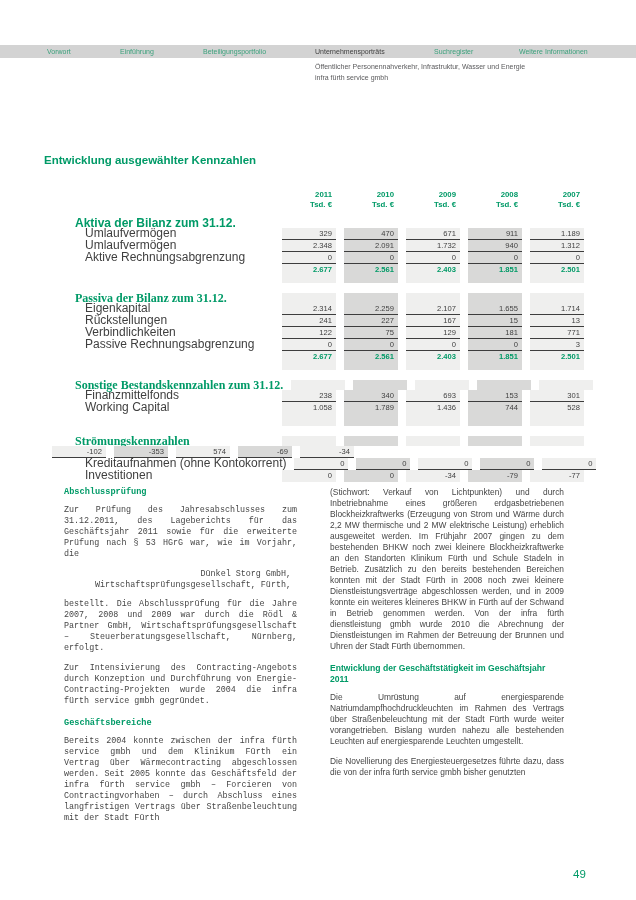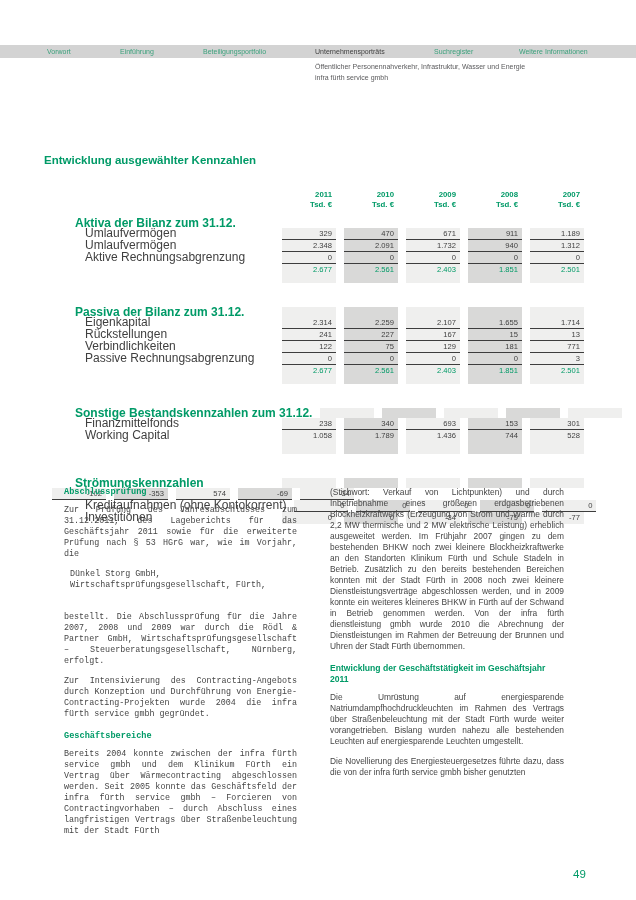--- a/index.html
+++ b/index.html
@@ -28,37 +28,37 @@
   
   .kz-table{position:absolute;left:44px;top:190px;width:540px;}
   .t-row{display:flex;align-items:stretch;}
   .t-label{flex:1 1 auto;font-size:12px;line-height:11.5px;color:var(--label-ink);padding-left:41px;white-space:nowrap;}
   .t-row.section .t-label{color:var(--green);font-weight:bold;padding-left:31px;}
   .t-cell{width:54px;margin-left:8px;flex:0 0 54px;text-align:right;font-size:7.6px;line-height:11.5px;color:var(--label-ink);padding-right:4px;}
   .t-row.years{align-items:flex-start;margin-bottom:8px;}
   .t-row.years .t-cell{font-weight:bold;color:var(--green);font-size:7.8px;line-height:10px;background:none;border:none;}
   .t-row.section{height:10px;}
   .t-row.section .t-label{line-height:10px;}
-  .t-row.section.pad-top{margin-top:24px;}
+  .t-row.section.pad-top{margin-top:10px;font-family:Liberation Serif, serif;}
   .t-row.data,.t-row.total{height:12px;}
   .t-row .t-cell.col-light{background:var(--col-light);}
   .t-row .t-cell.col-dark{background:var(--col-dark);}
   .t-row.years .t-cell.col-light,.t-row.years .t-cell.col-dark{background:none;}
   .t-row.data.u .t-cell{border-bottom:1px solid #3d3d3d;}
-  .t-row.total .t-cell{color:var(--green);font-weight:normal;}
+  .t-row.total .t-cell{color:var(--green);font-weight:bold;}
   .t-spacer{height:7px;}
   .t-spacer.tall{height:12px;}
   
   .col{position:absolute;top:487px;}
   .col-left{left:64px;width:233px;font-family:Liberation Mono, monospace;}
   .col-right{left:330px;width:234px;}
   .col h3{font-size:8.6px;line-height:11px;color:var(--green);font-weight:bold;margin:11px 0 7px 0;}
   .col > :first-child{margin-top:0;}
   .col p{font-size:8.4px;line-height:11px;color:var(--ink);text-align:justify;margin:0 0 9px 0;}
-  .col p.center{text-align:left;margin:2px 6px 21px 6px;}
+  .col p.center{text-align:right;margin:2px 6px 8px 6px;}
   
   .page-number{position:absolute;left:573px;top:868px;font-size:11.5px;font-weight:normal;color:var(--green);}
 </style>
 </head>
 <body>
 
 <div class="navbar">
   <span class="nav-item nav-0">Vorwort</span>
   <span class="nav-item nav-1">Einführung</span>
   <span class="nav-item nav-2">Beteiligungsportfolio</span>

